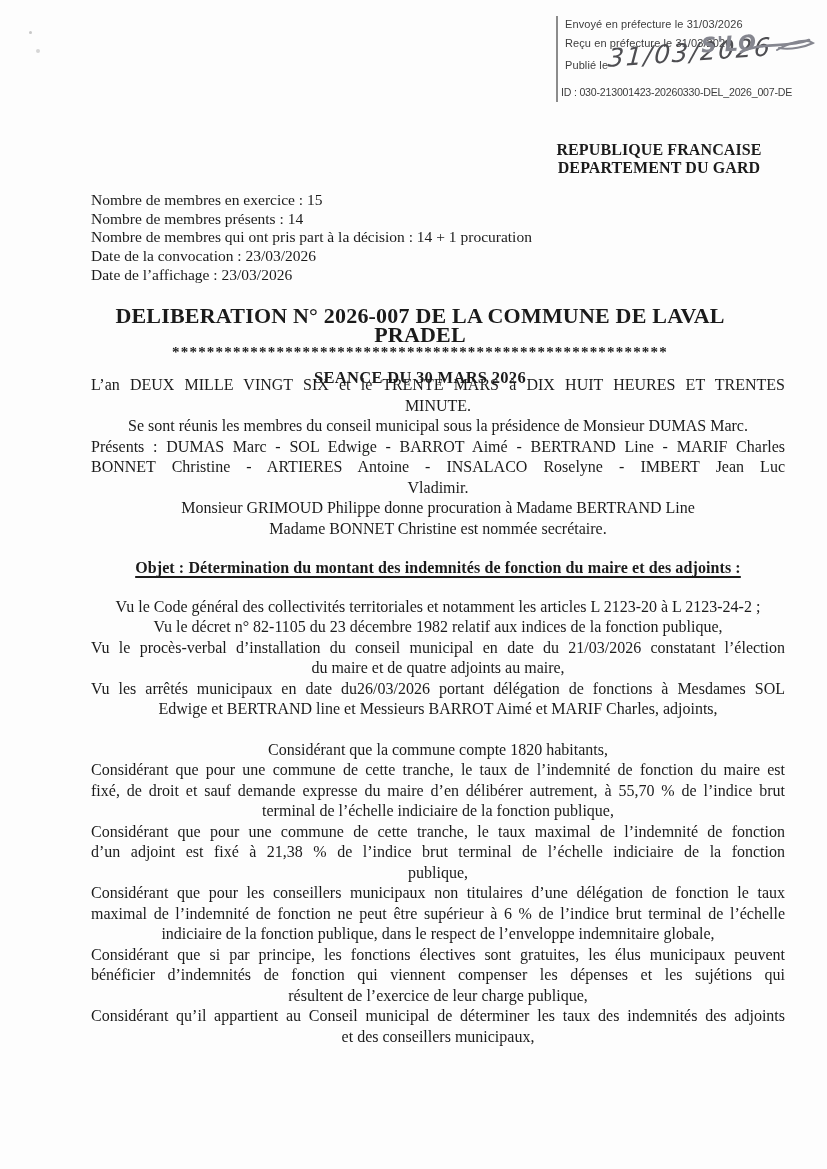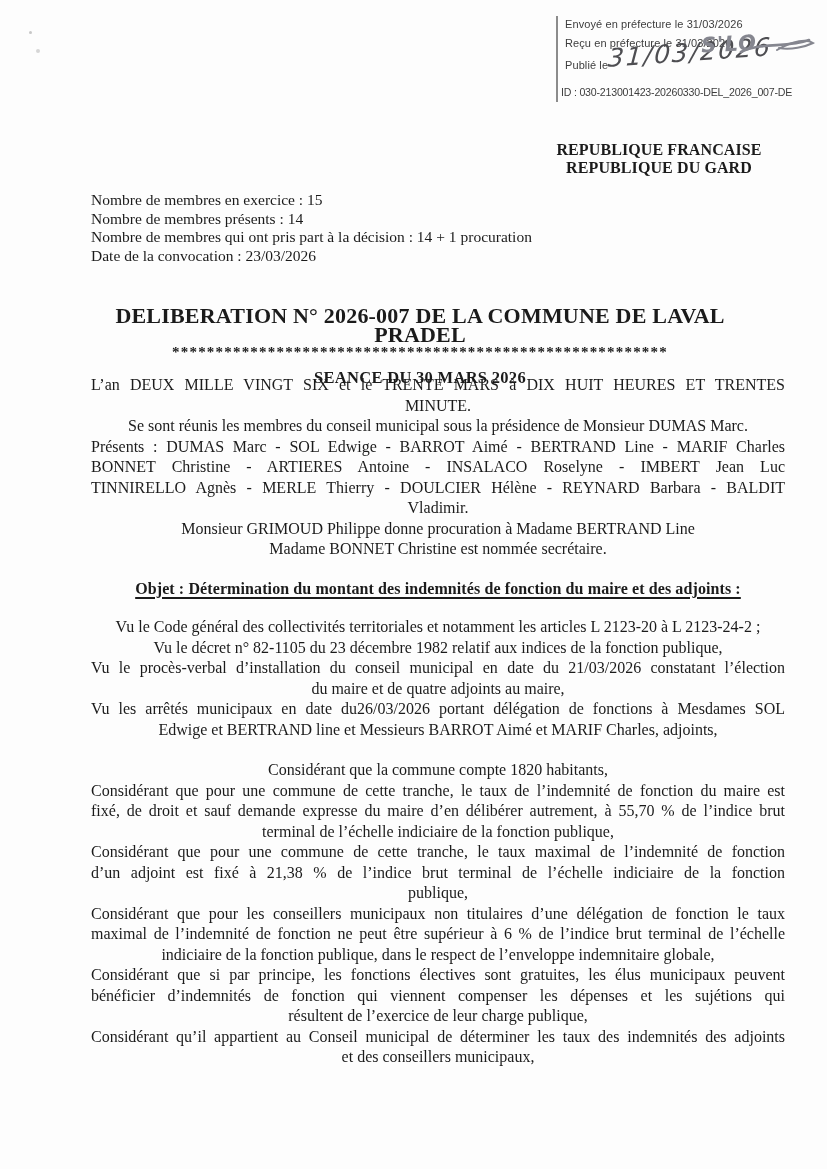--- a/index.html
+++ b/index.html
@@ -97,48 +97,48 @@
     <svg class="signature-swoosh" width="80" height="34" viewBox="0 0 80 34">
       <path d="M2 22 C 22 12, 48 18, 70 10" stroke="#85868f" stroke-width="2.6" fill="none" stroke-linecap="round"></path>
       <path d="M38 20 C 55 10, 68 9, 74 13 C 66 17, 52 20, 40 18" stroke="#85868f" stroke-width="2" fill="none" stroke-linecap="round"></path>
     </svg>
   </div>
   <div class="stamp-line stamp-id">ID : 030-213001423-20260330-DEL_2026_007-DE</div>
 </div>
 
 <div class="header-right">
   <div>REPUBLIQUE FRANCAISE</div>
-  <div>REPUBLIQUE DU GARD</div>
+  <div>DEPARTEMENT DU GARD</div>
 </div>
 
 <div class="meta">
     <div>Nombre de membres en exercice : 15</div>
     <div>Nombre de membres présents : 14</div>
     <div>Nombre de membres qui ont pris part à la décision : 14 + 1 procuration</div>
     <div>Date de la convocation : 23/03/2026</div>
+    <div>Date de l’affichage : 23/03/2026</div>
   </div>
 
 <div class="title-block">
   <div class="title-main">DELIBERATION N° 2026-007 DE LA COMMUNE DE LAVAL PRADEL</div>
   <div class="title-sep">*********************************************************</div>
   <div class="title-session">SEANCE DU 30 MARS 2026</div>
 </div>
 
 <div class="doc-body">
     <div class="para">
       <div class="line jline">L’an DEUX MILLE VINGT SIX et le TRENTE MARS à DIX HUIT HEURES ET TRENTES</div>
       <div class="line">MINUTE.</div>
     </div>
     <div class="para">
       <div class="line">Se sont réunis les membres du conseil municipal sous la présidence de Monsieur DUMAS Marc.</div>
     </div>
     <div class="para">
       <div class="line jline">Présents : DUMAS Marc - SOL Edwige - BARROT Aimé - BERTRAND Line - MARIF Charles</div>
       <div class="line jline">BONNET Christine - ARTIERES Antoine - INSALACO Roselyne - IMBERT Jean Luc</div>
-      <div class="line jline">TINNIRELLO Agnès - MERLE Thierry - DOULCIER Hélène - REYNARD Barbara - BALDIT</div>
       <div class="line">Vladimir.</div>
     </div>
     <div class="para">
       <div class="line">Monsieur GRIMOUD Philippe donne procuration à Madame BERTRAND Line</div>
     </div>
     <div class="para">
       <div class="line">Madame BONNET Christine est nommée secrétaire.</div>
     </div>
     <div class="para objet" style="margin-top: 19px;">
       <div class="line">Objet : Détermination du montant des indemnités de fonction du maire et des adjoints :</div>

